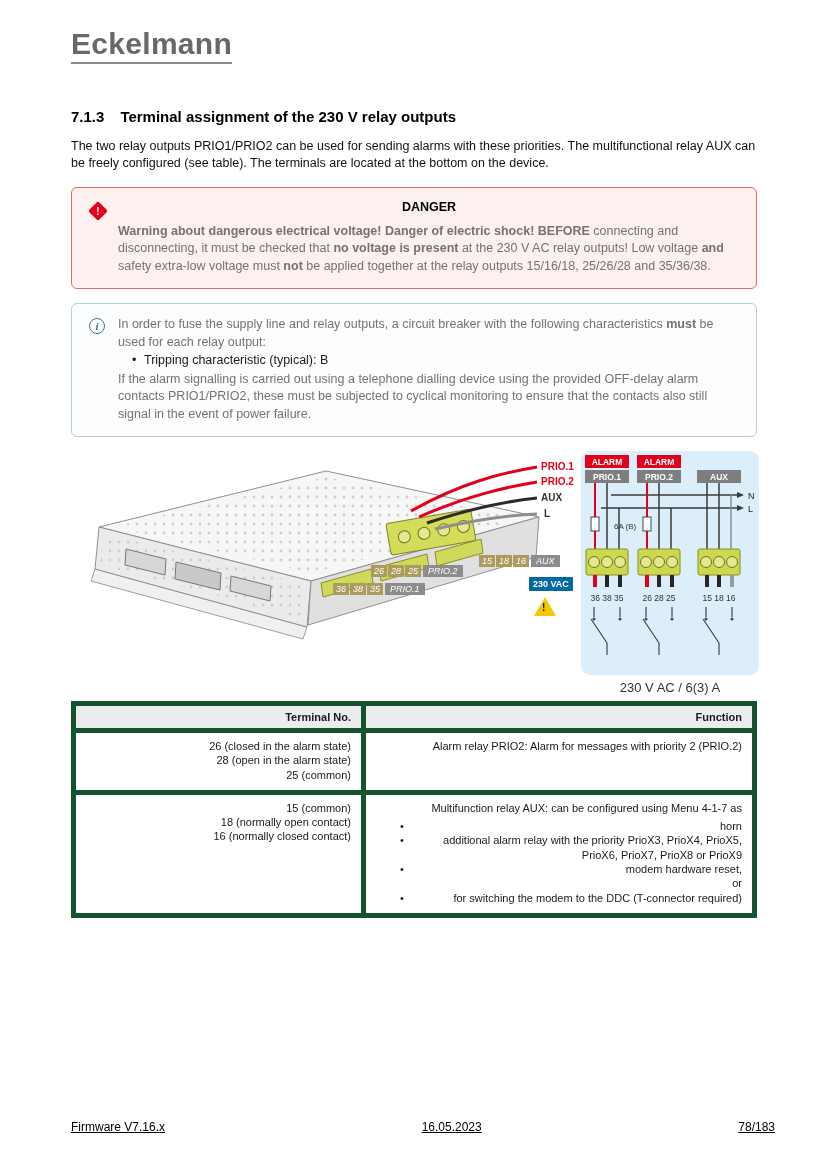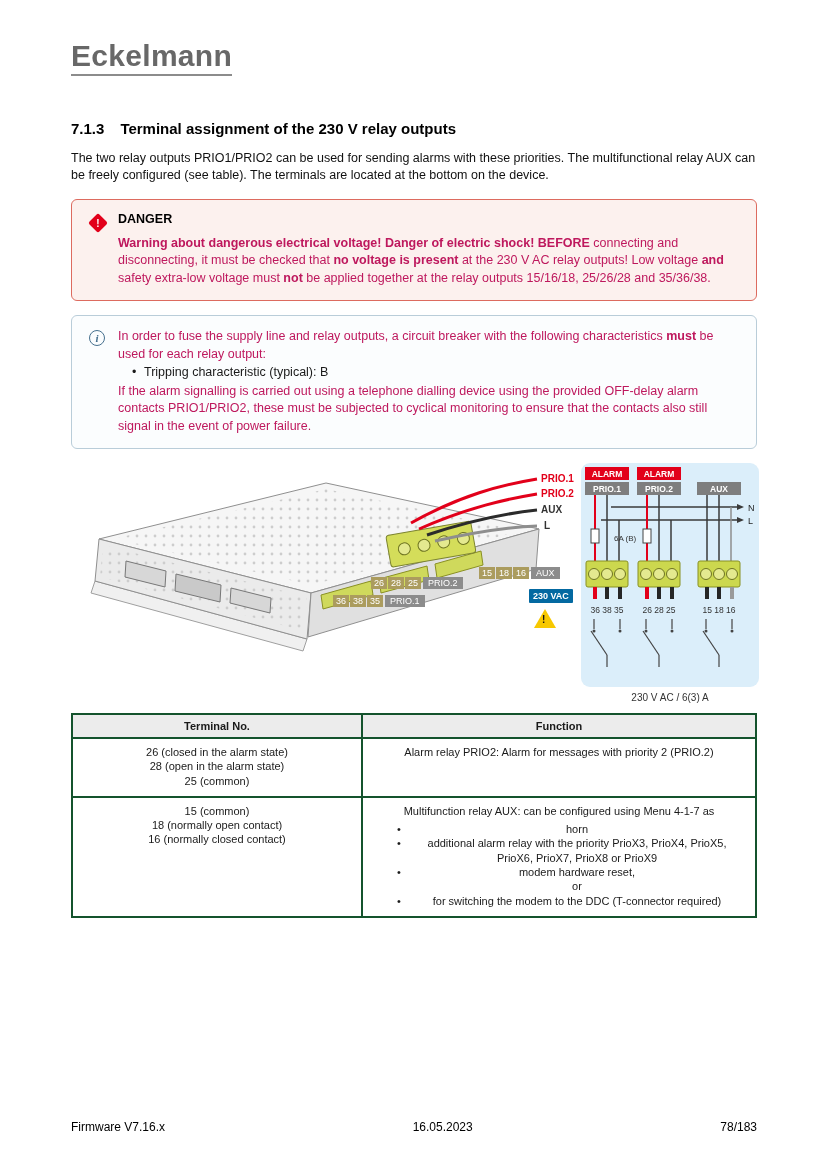--- a/index.html
+++ b/index.html
@@ -1,21 +1,21 @@
 <!DOCTYPE html>
 <html><head>
 <meta charset="utf-8">
 <style>
   * { margin:0; padding:0; box-sizing:border-box; }
   html,body { background:#fff; }
   body {
     width:827px; height:1169px; position:relative; overflow:hidden;
     font-family:"Liberation Sans", sans-serif; color:#1a1a1a;
   }
-  .page { padding:40px 70px 0 71px; }
+  .page { padding:28px 70px 0 71px; }
 
   
   .logo {
     display:inline-block; font-size:30px; font-weight:bold; color:#686868;
     letter-spacing:.3px; border-bottom:2px solid #8c8c8c; padding-bottom:2px; line-height:1.05;
   }
 
   h1.section { margin-top:44px; font-size:15px; font-weight:bold; color:#000; }
   h1.section .sec-num { margin-right:16px; }
 
@@ -32,34 +32,34 @@
   .danger-icon span {
     display:flex; width:100%; height:100%; align-items:center; justify-content:center;
     transform:rotate(-45deg); color:#fff; font-size:10px; font-weight:bold;
   }
   .info-icon {
     position:absolute; left:17px; top:14px; width:16px; height:16px;
     border:1.5px solid #46708e; border-radius:50%; color:#46708e;
     display:flex; align-items:center; justify-content:center;
     font-family:"Liberation Serif", serif; font-style:italic; font-weight:bold; font-size:11px;
   }
-  .notice-title { font-size:12.5px; font-weight:bold; margin-bottom:9px; color:#000; }
-  .notice p { font-size:12.5px; line-height:1.4; color:#be185d; }
+  .notice-title { font-size:12.5px; font-weight:bold; margin-bottom:9px; color:#000;text-align:center; }
+  .notice p { font-size:12.5px; line-height:1.4; color:#737373; }
   .info-bullets { list-style:none; margin:1px 0 1px 14px; }
   .info-bullets li { font-size:12.5px; line-height:1.4; position:relative; padding-left:12px; }
   .info-bullets li::before { content:"\2022"; position:absolute; left:0; }
 
   
   .diagram { position:relative; margin-top:12px; height:250px; }
   .device-svg { position:absolute; left:0; top:0; }
   .wire-label { position:absolute; font-size:10px; font-weight:bold; }
   .wire-label.red { color:#e2001a; }
   .wire-label.dark { color:#333; }
 
-  .chip { position:absolute; display:flex; align-items:stretch; }
+  .chip { position:absolute; display:flex; align-items:stretch;font-style:italic; }
   .chip-num {
     background:#ab9c5e; color:#fff; font-size:9px; padding:1px 3px; margin-right:1px;
   }
   .chip-label { background:#8c8c8c; color:#fff; font-size:9px; padding:1px 5px; margin-left:1px; }
 
   .volt-badge {
     position:absolute; background:#0369a1; color:#fff; font-size:9px; font-weight:bold;
     padding:2px 4px; border-radius:1px;
   }
   .warn-tri { position:absolute; width:0; height:0;
@@ -67,51 +67,51 @@
     border-bottom:19px solid #f7c800; }
   .warn-tri span {
     position:absolute; left:-3px; top:5px; color:#111; font-size:10px; font-weight:bold;
   }
 
   .panel {
     position:absolute; left:510px; top:2px; width:178px; height:224px;
     background:#dbeefa; border-radius:9px;
   }
   .panel-rating { position:absolute; left:510px; top:231px; width:178px; text-align:center;
-    font-size:10px; color:#333; }
+    font-size:13px; color:#333; }
 
   
   .wire-red  { stroke:#e2001a; stroke-width:2; }
   .wire-dark { stroke:#3a3a3a; stroke-width:1.5; }
   .wire-gray { stroke:#8e8e8e; stroke-width:1.5; }
   .wire-thin { stroke:#444; stroke-width:1.2; }
   .tblock { fill:#ccd84e; stroke:#889023; }
   .tscrew { fill:#e4e98f; stroke:#6f7522; }
   .box-label { fill:#fff; font-size:8.5px; font-weight:bold; }
   .nl-label  { fill:#222; font-size:9px; }
   .num-label { fill:#333; font-size:8.5px; }
   .small-label { fill:#333; font-size:8px; }
 
   
   table.t { margin-top:2px; border-collapse:collapse; width:686px; }
-  table.t th, table.t td { border:2px solid #14532d; text-align:center; vertical-align:top; }
+  table.t th, table.t td { border:5px solid #14532d; text-align:right; vertical-align:top; }
   table.t th { background:#ececec; font-size:11px; font-weight:bold; padding:5px 10px; }
   table.t td { font-size:11px; line-height:1.3; padding:6px 10px 8px; }
   td.pre { white-space:pre-line; width:290px; }
   .fn-list { list-style:none; margin:4px 0 0 24px; }
   .fn-list li { position:relative; padding-left:12px; }
   .fn-list li::before { content:"\2022"; position:absolute; left:0; }
   .fn-list li.no-bullet::before { content:""; }
 
   p.closing { margin-top:16px; font-size:12.5px; }
   a.chapter-link { color:#2e7cbe; text-decoration:none; cursor:pointer; }
 
   .page-footer {
-    position:absolute; left:71px; right:70px; top:1120px;
-    display:flex; justify-content:space-between; font-size:12px; color:#000;
+    position:absolute; left:71px; right:52px; top:1120px;
+    display:flex; justify-content:space-between; font-size:12px; color:#000;text-decoration:underline;
   }
 </style>
 </head>
 <body>
 
 <div class="page">
 
   <div class="logo">Eckelmann</div>
 
   <h1 class="section">

